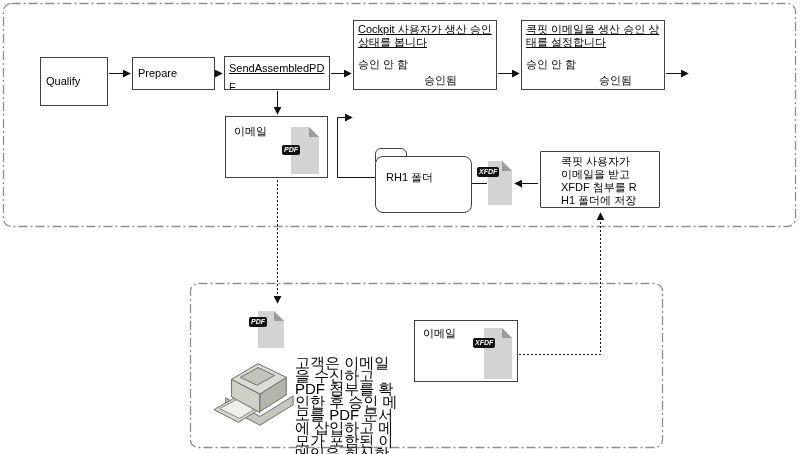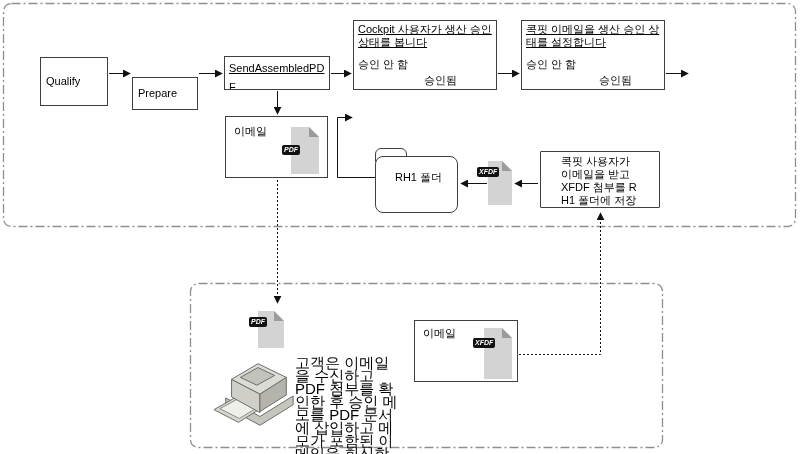--- a/index.html
+++ b/index.html
@@ -63,21 +63,21 @@
 
     <line x1="354" y1="55.5" x2="496" y2="55.5" stroke="#222" stroke-width="1" stroke-dasharray="4 2"></line>
     <line x1="522" y1="55.5" x2="664" y2="55.5" stroke="#222" stroke-width="1" stroke-dasharray="4 2"></line>
     <line x1="354" y1="89" x2="496" y2="57.5" stroke="#333" stroke-width="1"></line>
     <line x1="522" y1="89" x2="664" y2="57.5" stroke="#333" stroke-width="1"></line>
   </svg>
 
   <div class="box flowbox" style="left:40px;top:57px;width:68px;height:49px;">
     <span>Qualify</span>
   </div>
-  <div class="box flowbox" style="left:132px;top:57px;width:66px;height:33px;margin-top:20px;">
+  <div class="box flowbox" style="left:132px;top:57px;width:83px;height:33px;">
     <span>Prepare</span>
   </div>
   <div class="box padbox" style="left:224px;top:56px;width:106px;height:34px;line-height:19px;">
     <span>SendAssembledPDF</span>
   </div>
 
   <div class="box" style="left:353px;top:20px;width:144px;height:70px;">
     <div class="padbox" style="padding:2px 4px;">Cockpit 사용자가 생산 승인 상태를 봅니다</div>
     <span class="abslabel" style="left:4px;top:37px;">승인 안 함</span>
     <span class="abslabel" style="left:70px;top:53px;">승인됨</span>
@@ -94,21 +94,21 @@
     <span class="abslabel" style="left:8px;top:8px;">이메일</span>
     <div class="doc" style="left:55px;top:9px;width:48px;height:50px;">
       <div class="doc-page" style="left:10px;top:1px;width:28px;height:47px;"></div>
       <div class="doc-fold" style="left:28px;top:1px;"></div>
       <div class="doc-label" style="left:1px;top:19px;">PDF</div>
     </div>
   </div>
 
 
   <div class="folder-tab" style="left:375px;top:148px;width:32px;height:14px;"></div>
-  <div class="folder-body" style="left:375px;top:156px;width:83px;height:57px;padding:13px 6px 0 10px;text-align:center;">
+  <div class="folder-body" style="left:375px;top:156px;width:97px;height:57px;padding:13px 6px 0 10px;">
     <span>RH1 폴더</span>
   </div>
 
   <div class="doc" style="left:477px;top:161px;width:36px;height:46px;">
     <div class="doc-page" style="left:11px;top:0px;width:24px;height:44px;"></div>
     <div class="doc-fold" style="left:25px;top:0px;"></div>
     <div class="doc-label" style="left:0px;top:6px;">XFDF</div>
   </div>
 
   <div class="box rounded" style="left:540px;top:151px;width:120px;height:57px;">

